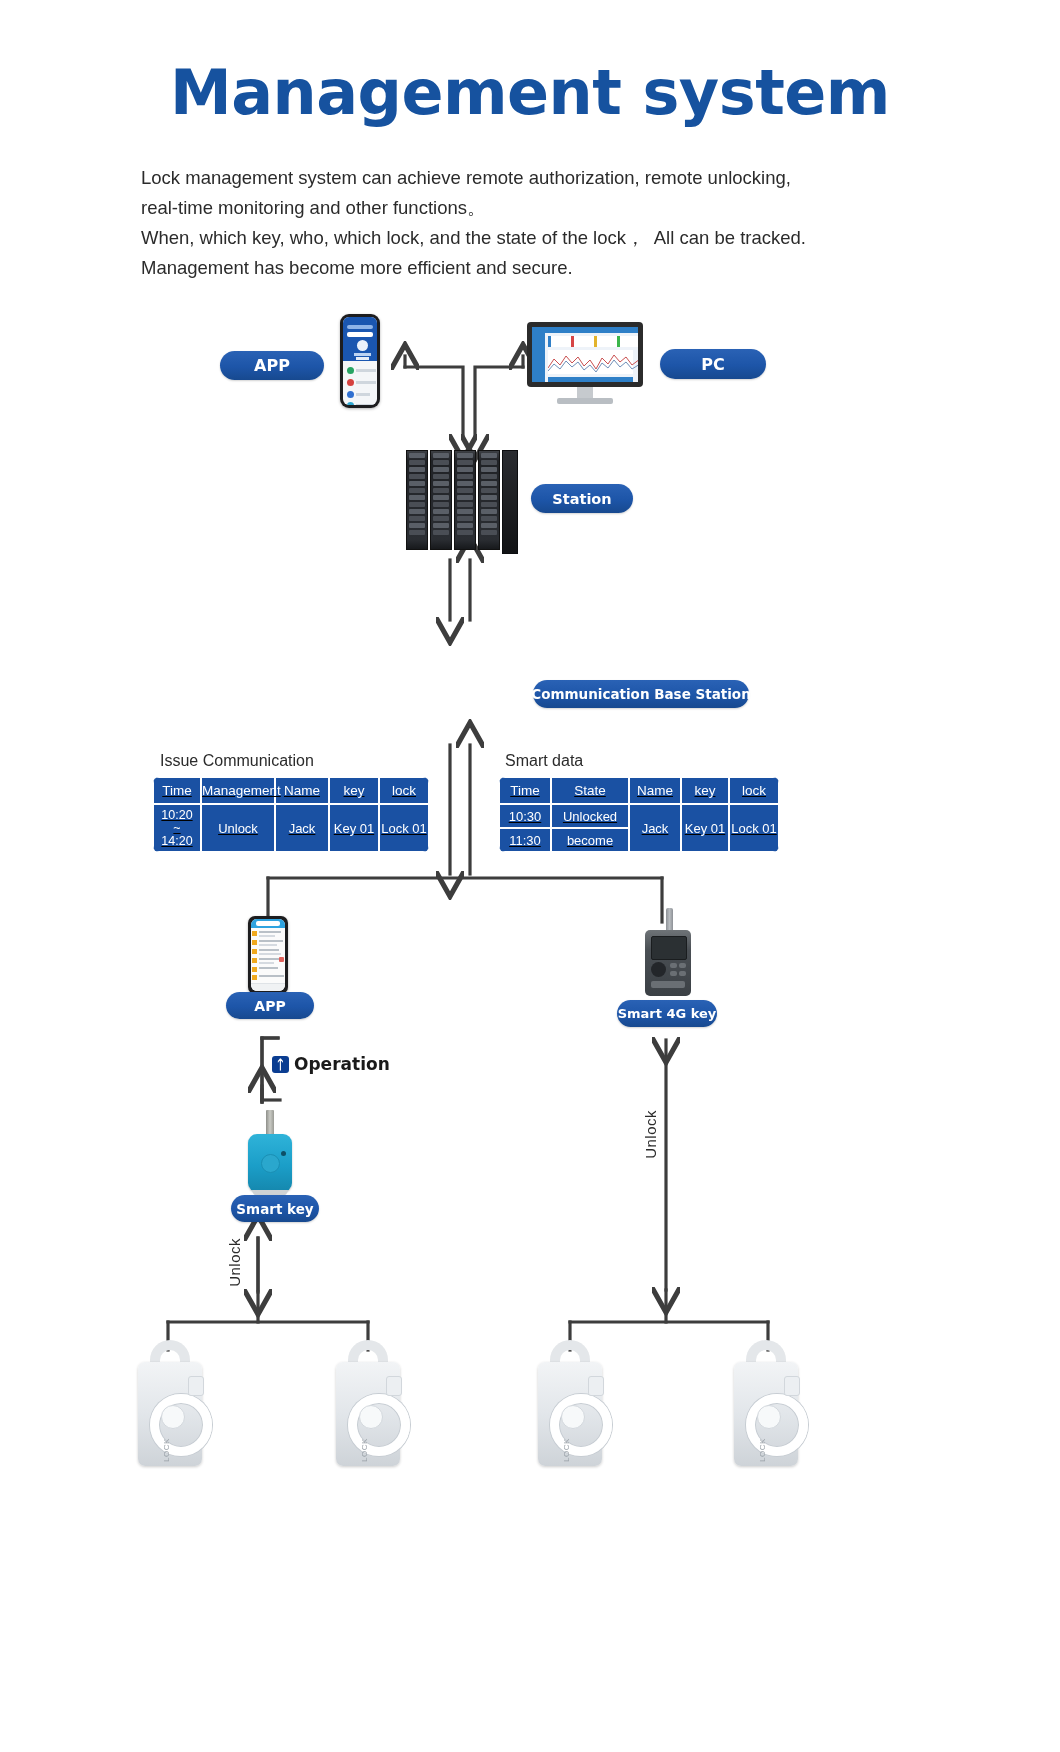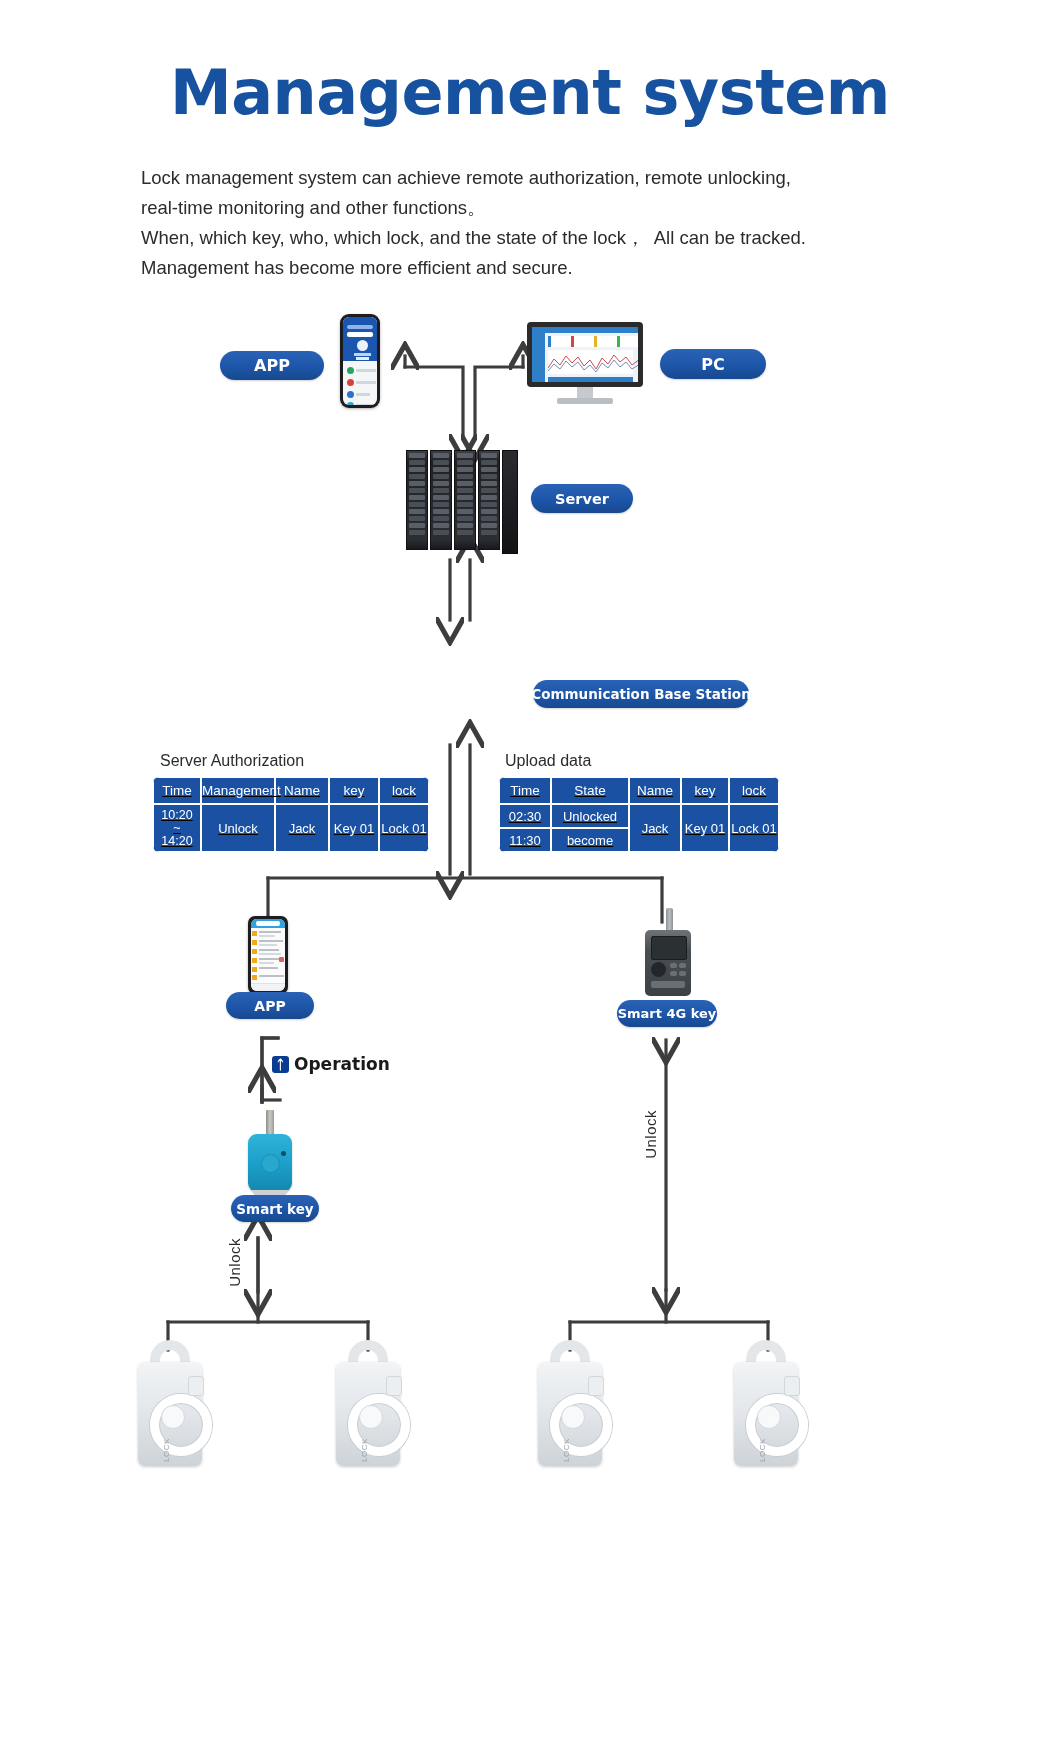--- a/index.html
+++ b/index.html
@@ -268,25 +268,25 @@
         <i></i>
         <i></i>
         <i></i>
         <i></i>
         <i></i>
         <i></i>
         <i></i>
       </div>
     <div class="rack-side" style="height:104px;"></div>
   </div>
-  <div class="pill abs" style="left:531px;top:484px;width:102px;height:29px;font-size:14.5px;">Server</div>
+  <div class="pill abs" style="left:531px;top:484px;width:102px;height:29px;font-size:14.5px;">Station</div>
 
   <div class="pill abs" style="left:533px;top:680px;width:216px;height:28px;font-size:13.5px;text-align:center;">Communication Base Station</div>
 
-  <div class="abs tbl-caption" style="left:160px;top:752px;">Server Authorization</div>
+  <div class="abs tbl-caption" style="left:160px;top:752px;">Issue Communication</div>
   <table class="dtable abs" style="left:153px;top:777px;width:276px;border-radius:6px;overflow:hidden;">
     <colgroup>
         <col style="width:48px">
         <col style="width:74px">
         <col style="width:54px">
         <col style="width:50px">
         <col style="width:50px">
       </colgroup>
     <thead>
       <tr>
@@ -307,41 +307,41 @@
           </div>
         </td>
         <td>Unlock</td>
         <td>Jack</td>
         <td>Key 01</td>
         <td>Lock 01</td>
       </tr>
     </tbody>
   </table>
 
-  <div class="abs tbl-caption" style="left:505px;top:752px;">Upload data</div>
+  <div class="abs tbl-caption" style="left:505px;top:752px;">Smart data</div>
   <table class="dtable abs" style="left:499px;top:777px;width:280px;border-radius:6px;overflow:hidden;">
     <colgroup>
         <col style="width:52px">
         <col style="width:78px">
         <col style="width:52px">
         <col style="width:48px">
         <col style="width:50px">
       </colgroup>
     <thead>
       <tr>
         <th>Time</th>
         <th>State</th>
         <th>Name</th>
         <th>key</th>
         <th>lock</th>
       </tr>
     </thead>
     <tbody>
       <tr style="height:24px;">
-        <td>02:30</td>
+        <td>10:30</td>
         <td>Unlocked</td>
         <td rowspan="2">Jack</td>
         <td rowspan="2">Key 01</td>
         <td rowspan="2">Lock 01</td>
       </tr>
       <tr style="height:24px;">
         <td>11:30</td>
         <td>become</td>
       </tr>
     </tbody>

